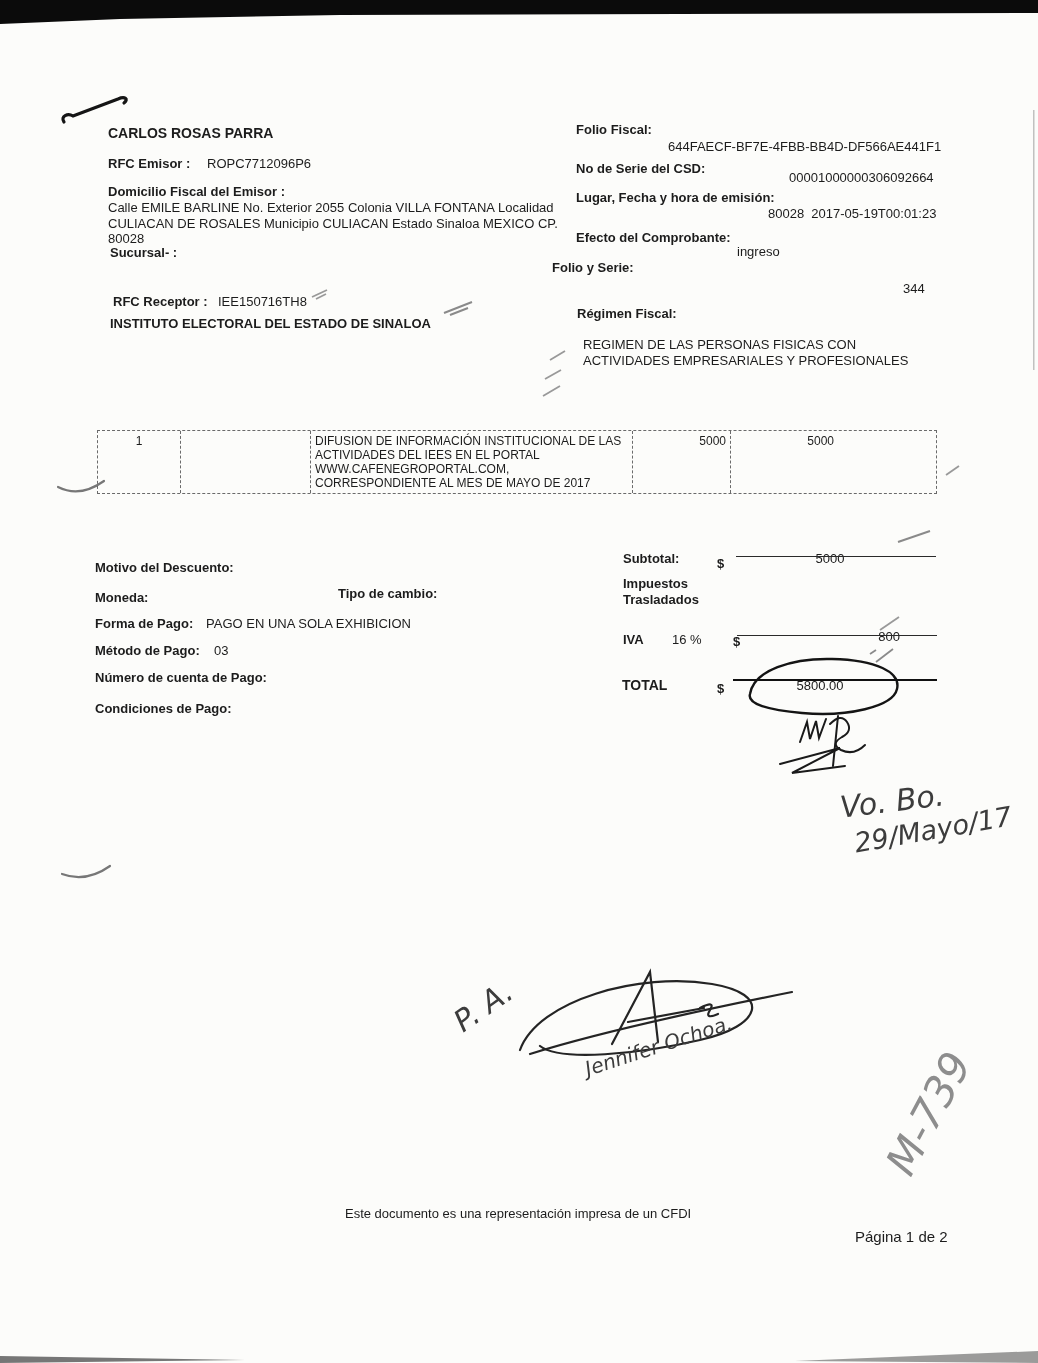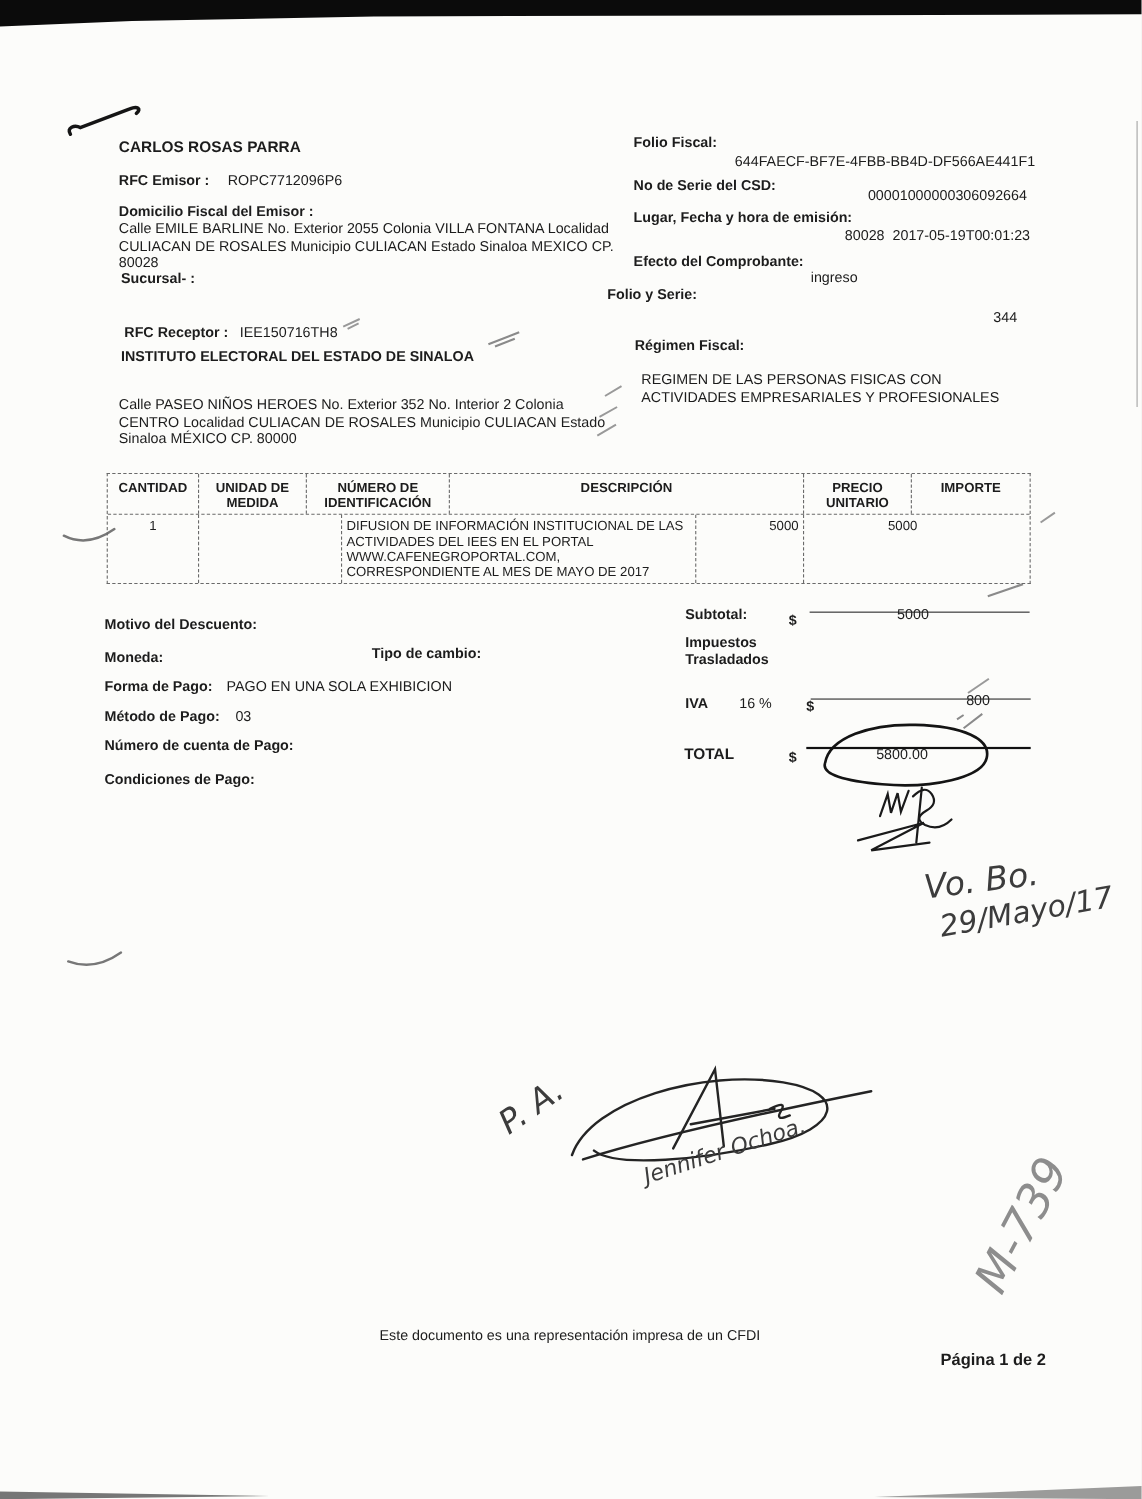--- a/index.html
+++ b/index.html
@@ -102,34 +102,25 @@
 
   <div class="t b" style="left:576px;top:230px;">Efecto del Comprobante:</div>
   <div class="t val" style="left:737px;top:244px;">ingreso</div>
 
   <div class="t b" style="left:552px;top:260px;">Folio y Serie:</div>
   <div class="t val" style="left:903px;top:281px;">344</div>
 
   <div class="t b" style="left:113px;top:294px;">RFC Receptor :</div>
   <div class="t val" style="left:218px;top:294px;">IEE150716TH8</div>
   <div class="t b" style="left:110px;top:316px;">INSTITUTO ELECTORAL DEL ESTADO DE SINALOA</div>
-  <div class="t wrapblock" style="left:108px;top:360px;width:452px;">Calle PASEO NIÑOS HEROES No. Exterior 352 No. Interior 2 Colonia CENTRO Localidad CULIACAN DE ROSALES Municipio CULIACAN Estado Sinaloa MÉXICO CP. 80000</div>
 
   <div class="t b" style="left:577px;top:306px;">Régimen Fiscal:</div>
   <div class="t wrapblock" style="left:583px;top:337px;width:350px;line-height:16px;">REGIMEN DE LAS PERSONAS FISICAS CON ACTIVIDADES EMPRESARIALES Y PROFESIONALES</div>
 
   <div class="inv-table">
-    <div class="tr head">
-      <div class="td c1">CANTIDAD</div>
-      <div class="td c2">UNIDAD DE MEDIDA</div>
-      <div class="td c3">NÚMERO DE IDENTIFICACIÓN</div>
-      <div class="td c4">DESCRIPCIÓN</div>
-      <div class="td c5">PRECIO UNITARIO</div>
-      <div class="td c6">IMPORTE</div>
-    </div>
     <div class="tr body">
       <div class="td c1 ctr">1</div>
       <div class="td c3"></div>
       <div class="td c4">DIFUSION DE INFORMACIÓN INSTITUCIONAL DE LAS ACTIVIDADES DEL IEES EN EL PORTAL WWW.CAFENEGROPORTAL.COM, CORRESPONDIENTE AL MES DE MAYO DE 2017</div>
       <div class="td c5 num">5000</div>
       <div class="td c6 num">5000</div>
     </div>
   </div>
 
   <div class="t b" style="left:95px;top:560px;">Motivo del Descuento:</div>
@@ -161,15 +152,15 @@
   <div class="t val" style="left:760px;top:678px;width:120px;text-align:center;">5800.00</div>
   <div class="rline" style="left:733px;top:679px;width:204px;border-bottom-width:2.4px;border-bottom-color:#111;"></div>
 
   <div class="hw" style="left:838px;top:790px;font-size:30px;transform:rotate(-7deg);">Vo. Bo.</div>
   <div class="hw" style="left:852px;top:828px;font-size:27px;transform:rotate(-10deg);">29/Mayo/17</div>
   <div class="hw" style="left:447px;top:1010px;font-size:30px;transform:rotate(-35deg);">P. A.</div>
   <div class="hw" style="left:582px;top:1058px;font-size:20px;transform:rotate(-18deg);">Jennifer Ochoa.</div>
   <div class="hw" style="left:876px;top:1160px;font-size:42px;color:#8d8d8d;transform:rotate(-62deg);">M-739</div>
 
   <div class="t" style="left:345px;top:1206px;">Este documento es una representación impresa de un CFDI</div>
-  <div class="t" style="left:855px;top:1229px;font-size:15px;font-weight:bold;">Página 1 de 2</div>
+  <div class="t" style="left:855px;top:1229px;font-size:15px;">Página 1 de 2</div>
 
 </div>
 
 </body></html>

